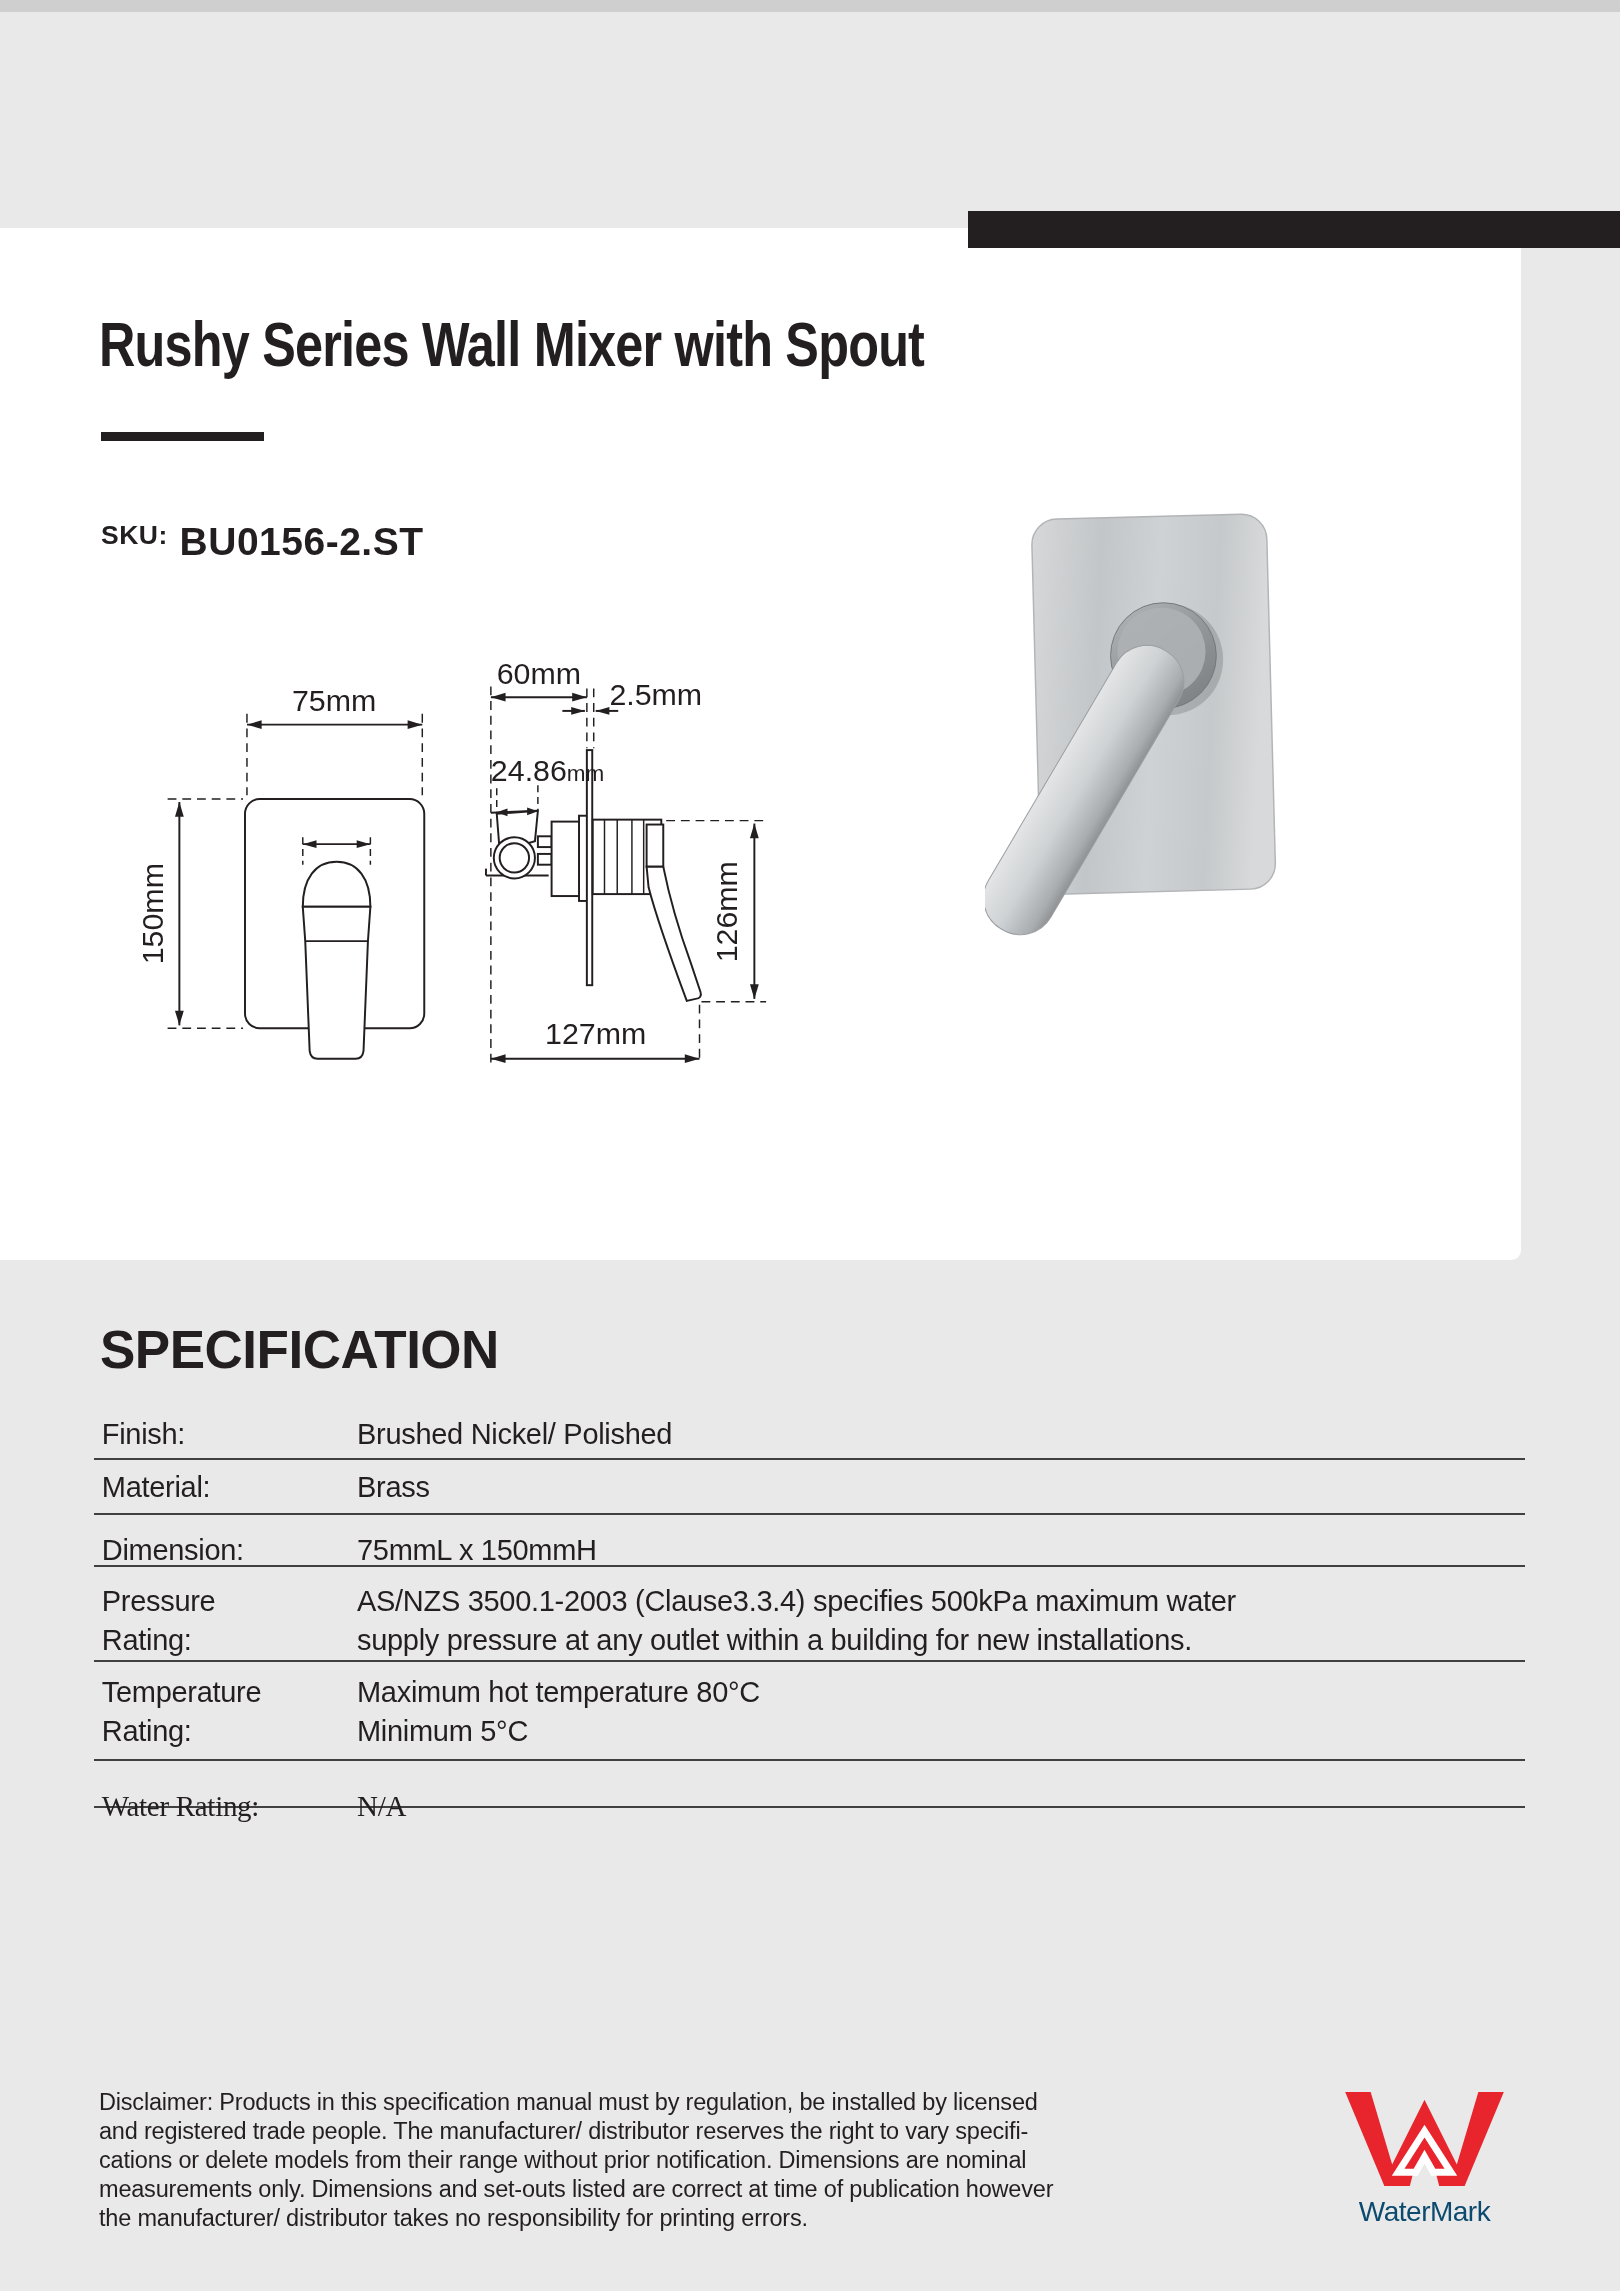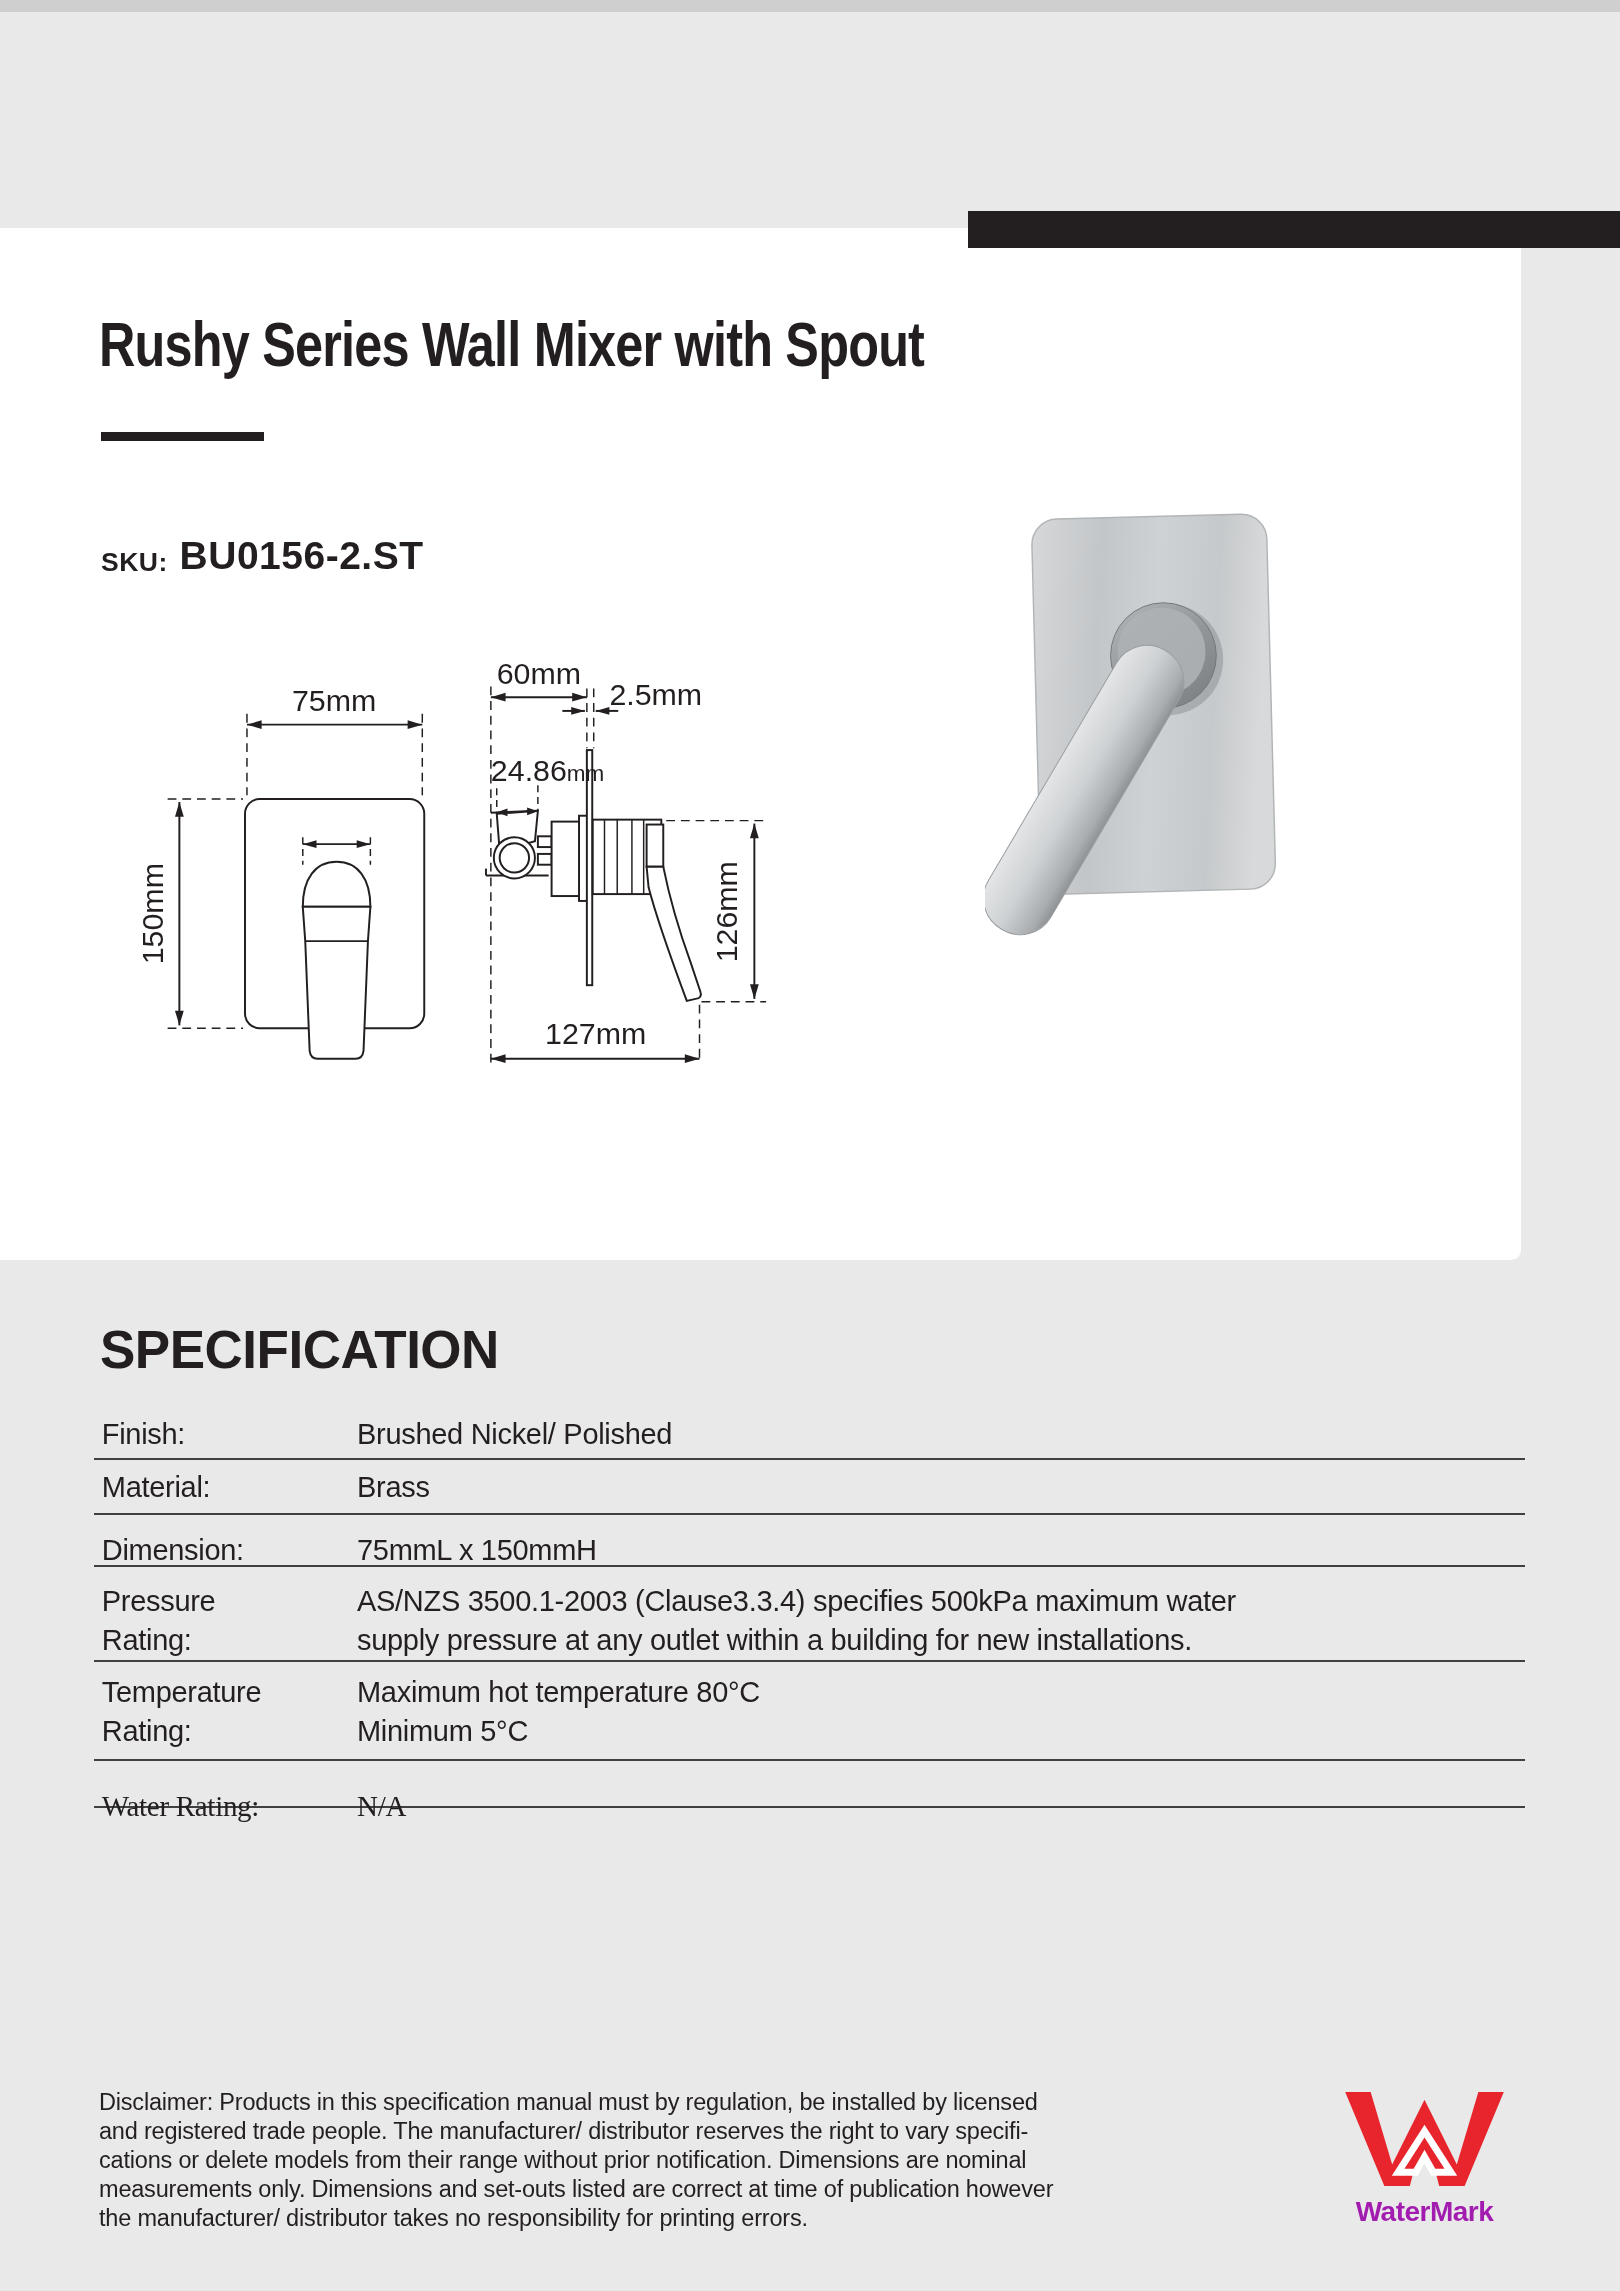--- a/index.html
+++ b/index.html
@@ -8,21 +8,21 @@
     background:#e9e9e9;overflow:hidden;
     font-family:"Liberation Sans",sans-serif;color:#231f20;
   }
   .white-panel{position:absolute;left:0;top:216px;width:1521px;height:1032px;background:#ffffff;border-radius:0 0 9.8px 0;}
   .top-bar{position:absolute;left:968px;top:199px;width:652px;height:37px;background:#231f20;}
   .title{
     position:absolute;left:99px;top:298px;font-size:63px;font-weight:700;line-height:69px;
     letter-spacing:-1px;white-space:nowrap;transform:scaleX(0.8);transform-origin:0 50%;
   }
   .title-rule{position:absolute;left:101px;top:420px;width:163px;height:8.8px;background:#231f20;}
-  .sku-row{position:absolute;left:101px;top:522px;display:flex;align-items:flex-end;}
+  .sku-row{position:absolute;left:101px;top:508px;display:flex;align-items:flex-start;}
   .sku-label{font-size:26.5px;font-weight:600;letter-spacing:0.5px;}
   .sku-value{font-size:39px;font-weight:700;margin-left:11.8px;letter-spacing:0.5px;}
   .drawings{position:absolute;left:137px;top:647px;}
   .photo{position:absolute;left:985px;top:485px;}
   .spec-heading{position:absolute;left:100px;top:1311px;font-size:53px;font-weight:700;line-height:53px;letter-spacing:-0.5px;}
   .spec-table{position:absolute;left:94px;top:1397px;width:1431px;font-size:29px;letter-spacing:-0.3px;}
   .spec-row{display:flex;align-items:flex-start;border-bottom:2px solid #404040;box-sizing:border-box;line-height:39px;}
   .spec-label{flex:0 0 263px;padding-left:7.8px;box-sizing:border-box;}
   .spec-label span{display:inline-block;max-width:211px;}
   .spec-value{flex:1;white-space:pre-line;}
@@ -30,21 +30,21 @@
   .row-2{height:55px;padding-top:7.8px;}
   .row-3{height:52px;padding-top:16px;}
   .row-4{height:95px;padding-top:14.7px;}
   .row-5{height:99px;padding-top:10.8px;}
   .row-6{height:47px;padding-top:26px;font-family:Liberation Serif, serif;}
   .disclaimer{
     position:absolute;left:99px;top:2076px;width:1147px;
     font-size:23.5px;line-height:29px;letter-spacing:-0.2px;white-space:pre-line;
   }
   .logo{position:absolute;left:1345px;top:2080px;width:159px;text-align:center;}
-  .logo-text{font-size:28px;font-weight:700;color:#a21caf;letter-spacing:-0.5px;margin-top:5.9px;}
+  .logo-text{font-size:28px;font-weight:400;color:#0c4a6e;letter-spacing:-0.5px;margin-top:5.9px;}
   svg text{font-family:"Liberation Sans",sans-serif;fill:#231f20;}
 </style>
 </head>
 <body>
 
 <div class="page">
 
   <div class="white-panel"></div>
   <div class="top-bar"></div>
 

